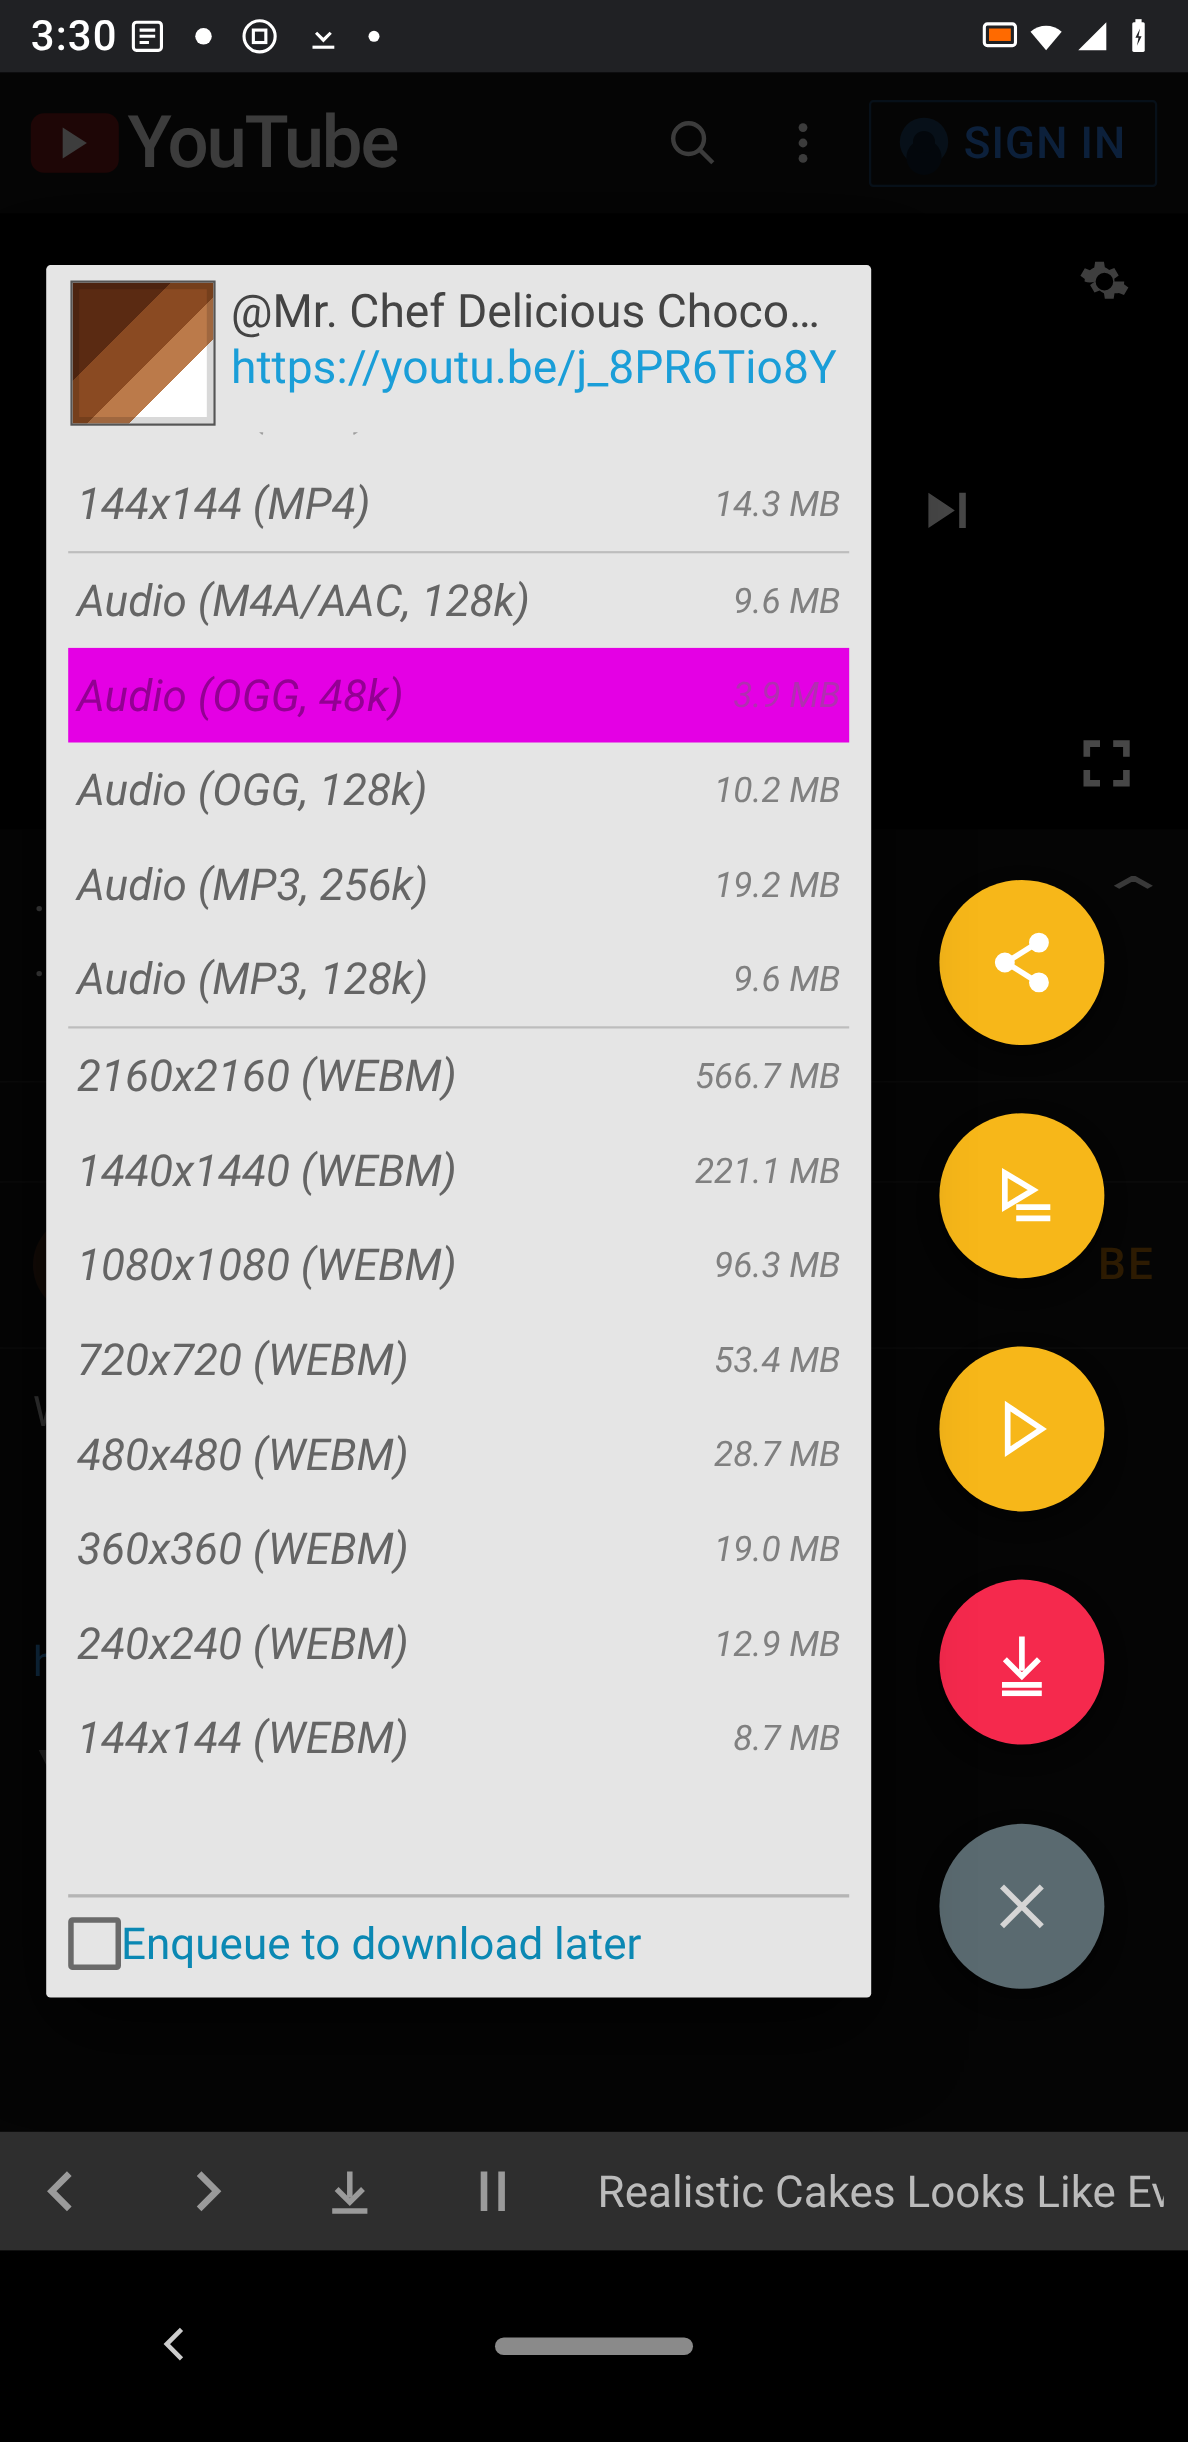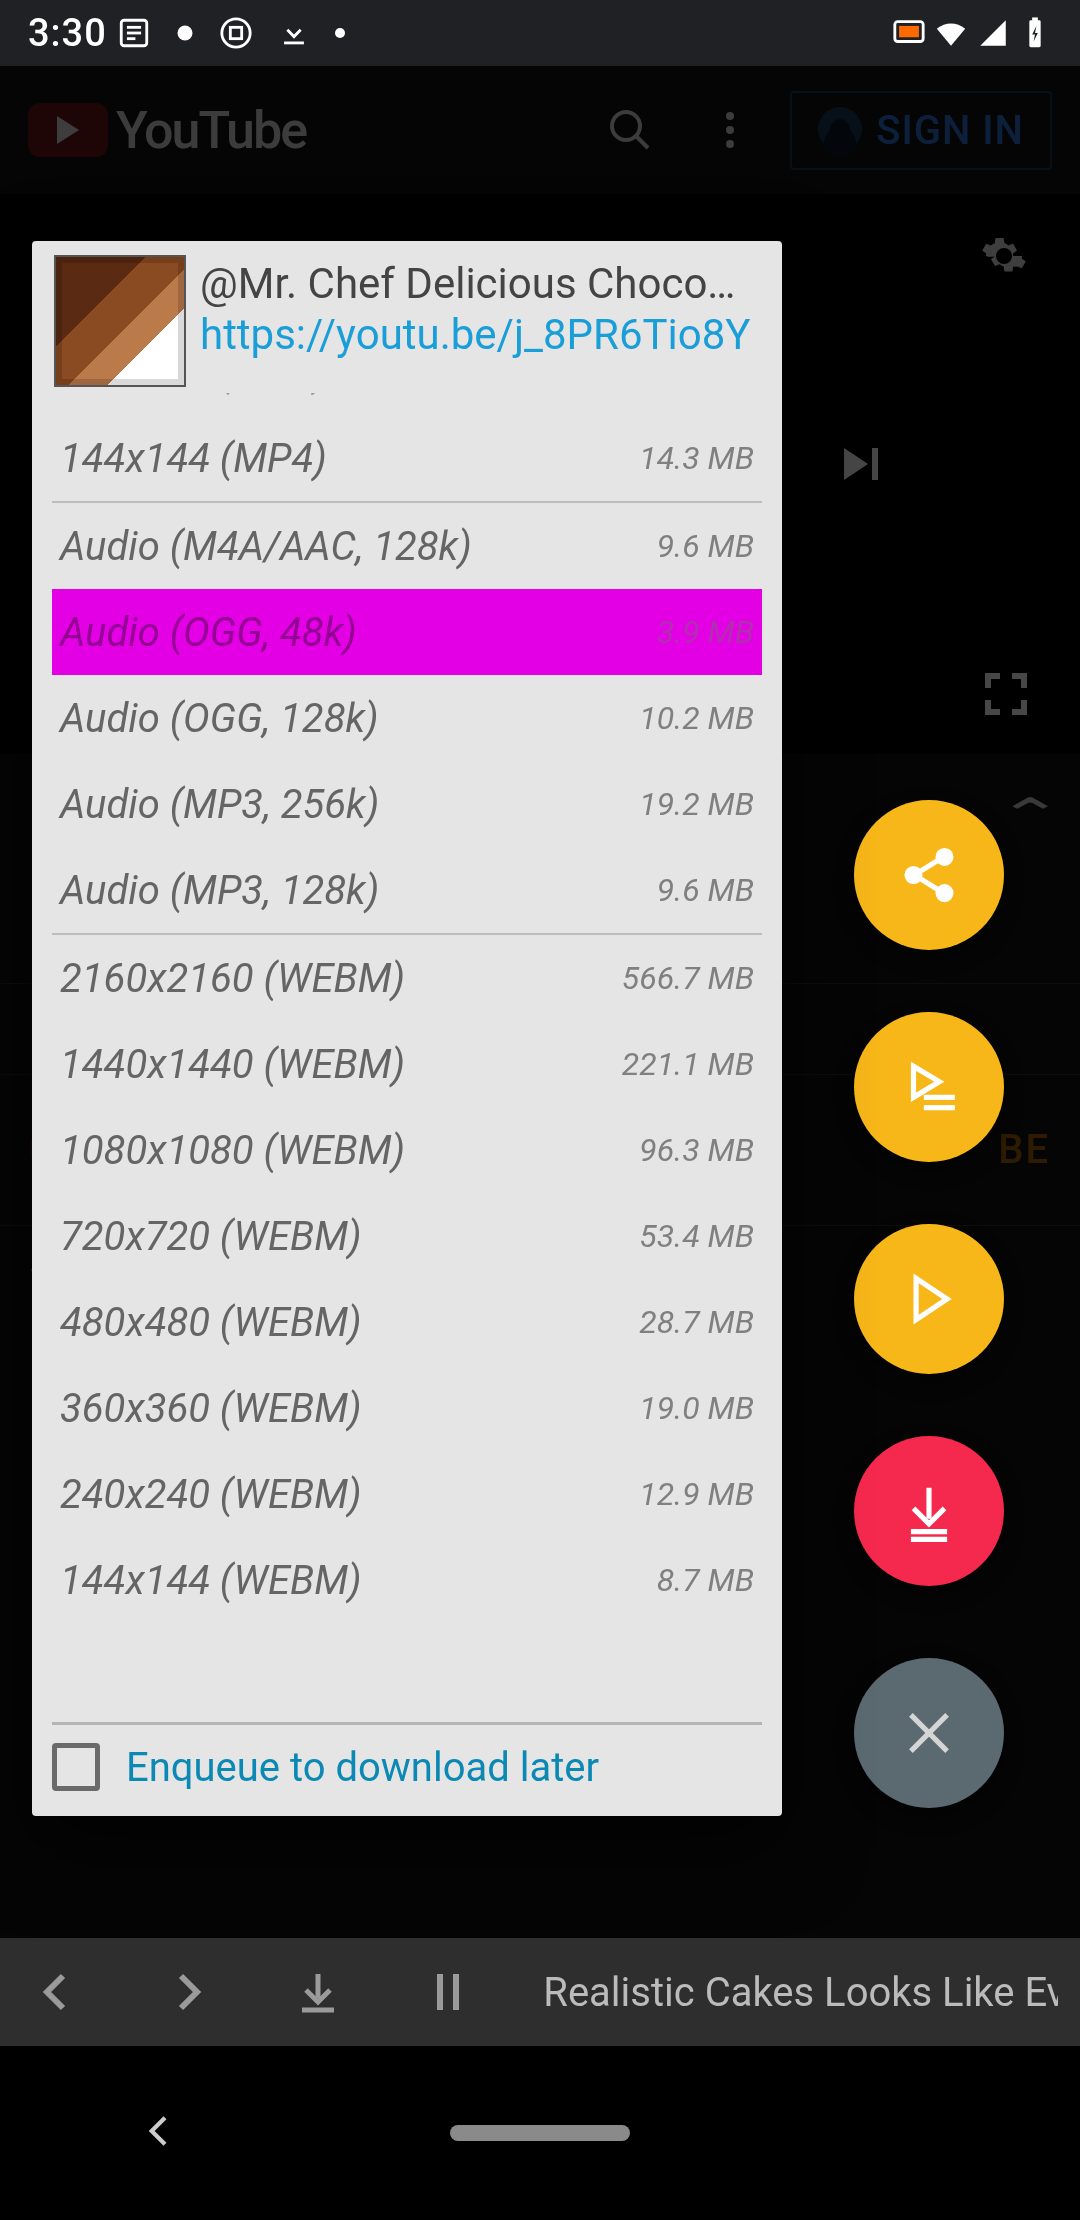--- a/index.html
+++ b/index.html
@@ -15,21 +15,21 @@
   .mini-icon { width:34px; height:34px; display:flex; align-items:center; justify-content:center; }
   .mini-icon svg { width:34px; height:34px; }
   .sm-dot { width:10px; height:10px; border-radius:50%; background:#fff; }
 
   
   .bg-dim { position:absolute; top:66px; left:0; right:0; bottom:174px; background:#121212; filter:brightness(.28); }
   .yt-header { height:128px; display:flex; align-items:center; padding:0 28px; gap:20px; }
   .yt-logo { display:flex; align-items:center; gap:8px; }
   .yt-play { width:80px; height:54px; background:#6b1414; border-radius:12px; display:flex; align-items:center; justify-content:center; }
   .yt-play::after { content:""; border-left:22px solid #d9d9d9; border-top:14px solid transparent; border-bottom:14px solid transparent; }
-  .yt-word { font-size:52px; font-weight:500; color:#d5d5d5; letter-spacing:-2px; }
+  .yt-word { font-size:66px; font-weight:500; color:#d5d5d5; letter-spacing:-2px; }
   .yt-spacer { flex:1; }
   .yt-icon { width:80px; height:80px; display:flex; align-items:center; justify-content:center; color:#d5d5d5; }
   .yt-icon svg { width:48px; height:48px; }
   .signin { border:2px solid #1a3a5a; color:#2b74d1; display:flex; gap:14px; padding:14px 26px; border-radius:4px; font-size:40px; font-weight:500; letter-spacing:1px;}
   .signin .avatar-circ { width:44px; height:44px; border-radius:50%; background:#1a3a5a; display:flex; align-items:center; justify-content:center;}
   .signin .avatar-circ::after { content:""; width:20px; height:20px; border-radius:50%; background:#0a1a2a; box-shadow:0 14px 0 6px #0a1a2a;}
   .video-area { height:560px; background:#000; position:relative; }
   .video-gear { position:absolute; top:22px; right:36px; }
   .video-next { position:absolute; top:230px; left:820px; color:#fff; }
   .video-full { position:absolute; bottom:20px; right:34px; }
@@ -59,39 +59,39 @@
   .bottom-bar .bicon { width:74px; height:74px; display:flex; align-items:center; justify-content:center; color:#9a9a9a;}
   .bottom-bar .bicon svg { width:48px; height:48px; }
   .bottom-title { color:#bbb; font-size:40px; white-space:nowrap; overflow:hidden; }
 
   
   .nav-bar { position:absolute; left:0; right:0; bottom:0; height:174px; background:#000; display:flex; align-items:center; justify-content:center; gap:270px; }
   .nav-back svg { width:40px; height:40px; }
   .nav-pill { width:180px; height:16px; border-radius:10px; background:#8a8a8a; }
 
   
-  .dialog { position:absolute; left:32px; top:241px; width:750px; height:1575px; background:#e5e5e5; border-radius:4px; box-shadow:0 30px 80px rgba(0,0,0,.7); display:flex; flex-direction:column; overflow:hidden; }
+  .dialog { position:absolute; left:42px; top:241px; width:750px; height:1575px; background:#e5e5e5; border-radius:4px; box-shadow:0 30px 80px rgba(0,0,0,.7); display:flex; flex-direction:column; overflow:hidden; }
   .dlg-header { display:flex; gap:14px; align-items:flex-start; padding:14px 12px 6px 22px; }
   .thumb { width:132px; height:132px; background:linear-gradient(135deg,#5a2a12 0 35%,#8a4a22 35% 55%,#bb7a4a 55% 70%,#fff 70% 100%); border:2px solid #555; box-shadow:inset 0 0 0 6px rgba(0,0,0,.15);}
   .dlg-titlewrap { flex:1; min-width:0; padding-top:4px;}
   .dlg-title { font-size:42px; color:#444; white-space:nowrap; overflow:hidden; text-overflow:ellipsis; }
   .dlg-url { font-size:42px; color:#1a9ed8; margin-top:2px; }
   .list-wrap { flex:1; overflow:hidden; position:relative; padding:0 20px;font-style:italic;}
   .scroll-inner { position:absolute; left:20px; right:20px; top:-64px; }
   .group-divider { height:2px; background:#bdbdbd; margin:0; }
   .item { display:flex; align-items:center; justify-content:space-between; height:86px; padding:0 8px 0 8px; }
   .item .label { font-size:40px; color:#656565; white-space:nowrap; }
   .item .size  { font-size:32px; color:#808080; }
   .item.selected { background:#e400e4; }
   .item.selected .label { color:#a000a0; opacity:.95; mix-blend-mode:multiply; }
   .item.selected .size  { color:#b030b0; }
   .item.cut .label, .item.cut .size { color:#9e9e9e; }
   .dlg-footer { height:94px; border-top:0; padding:0 20px;}
   .footer-divider { height:3px; background:#b5b5b5; margin:0 0 18px;}
-  .enqueue { display:flex; align-items:center; gap:26px;}
+  .enqueue { display:flex; align-items:center; }
   .checkbox { width:48px; height:48px; border:5px solid #6a6a6a; border-radius:4px; }
   .enqueue-label { font-size:40px; color:#0b88b3; }
 </style>
 </head>
 <body>
 
 <div class="screen">
 
   <div class="status-bar">
     <div class="status-left">

